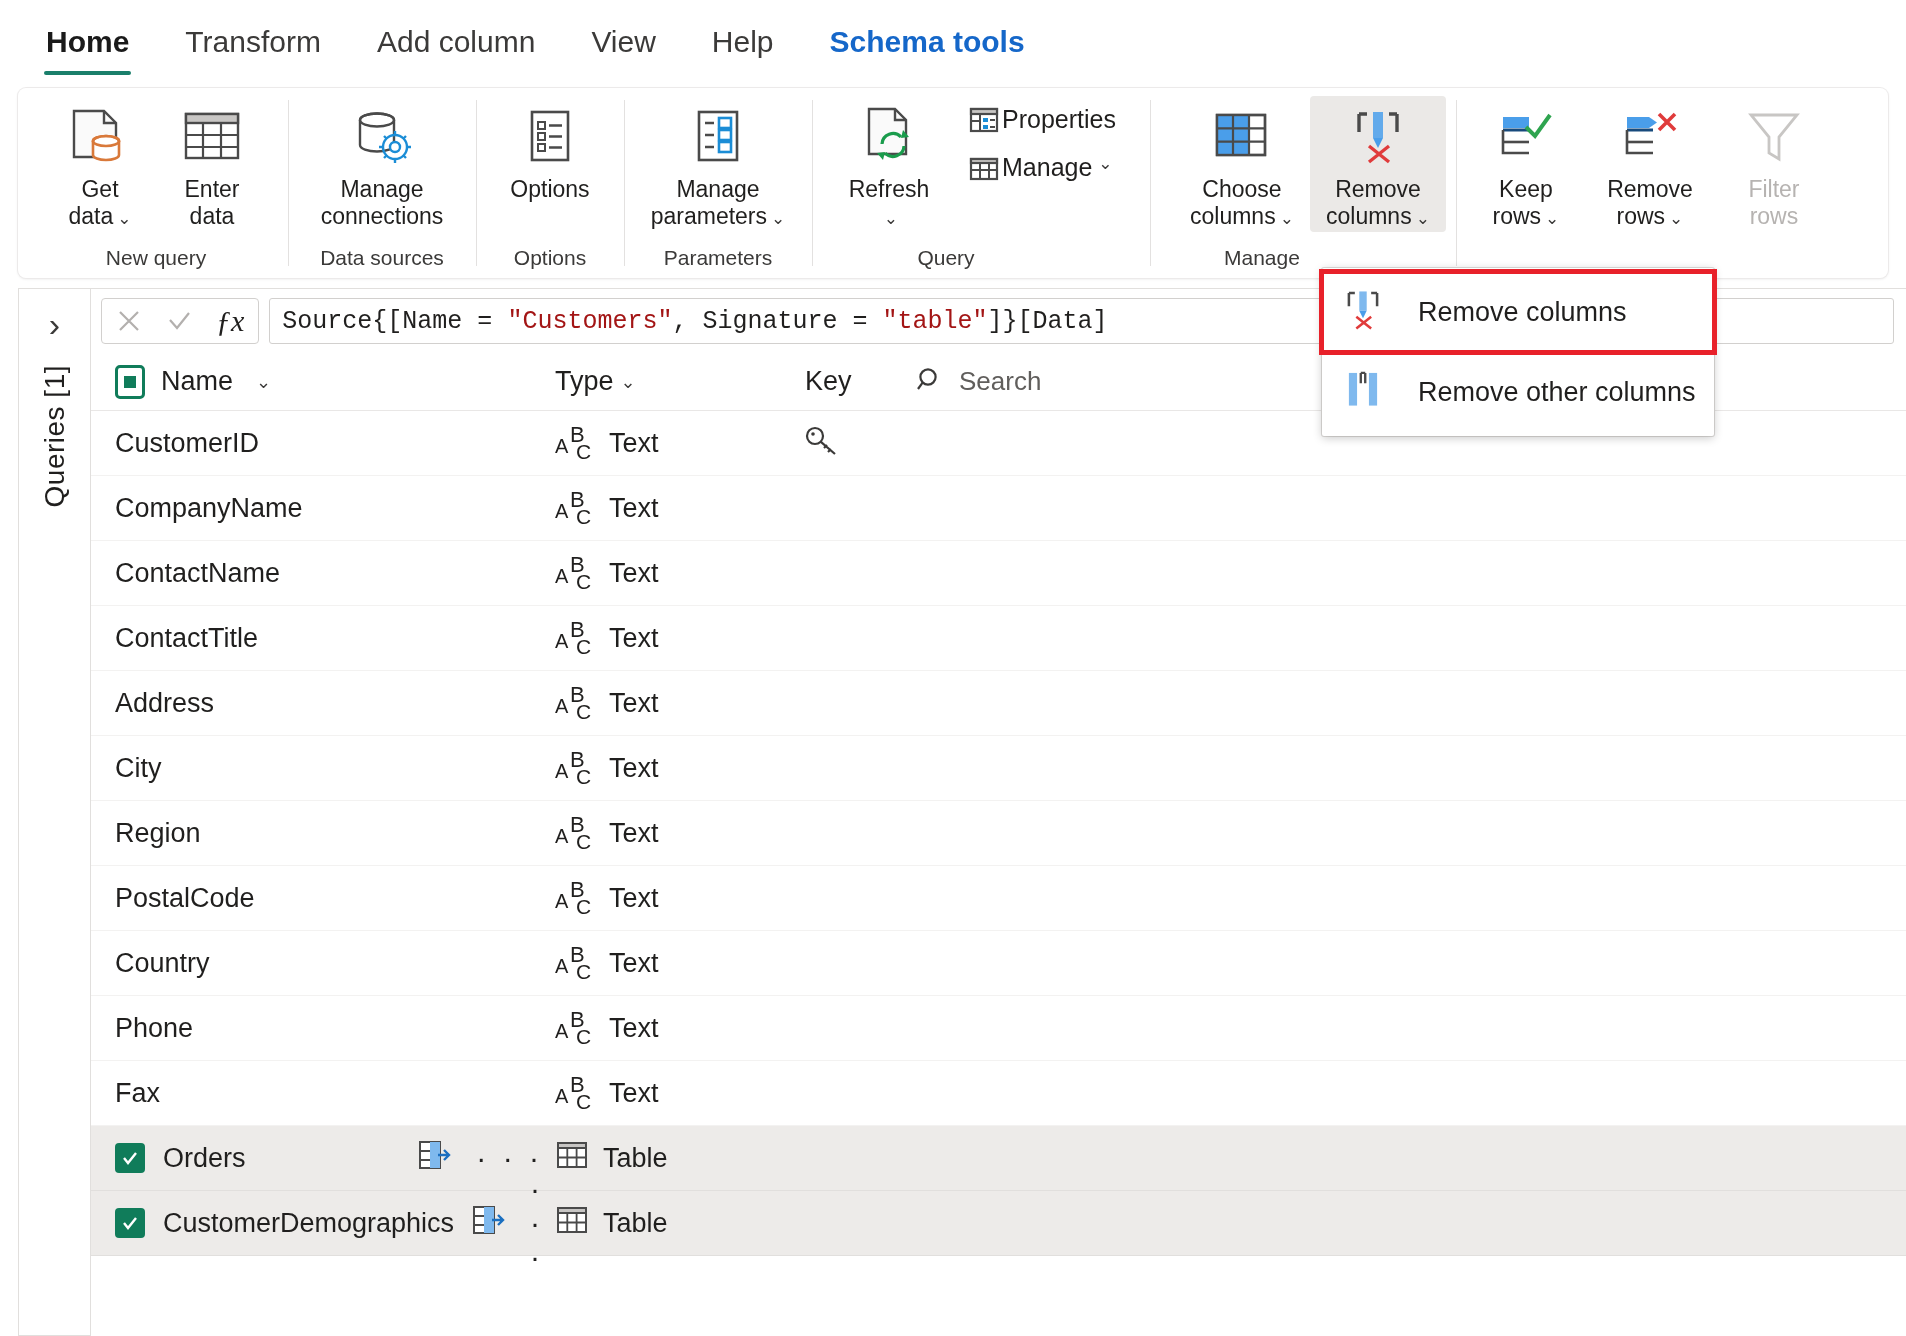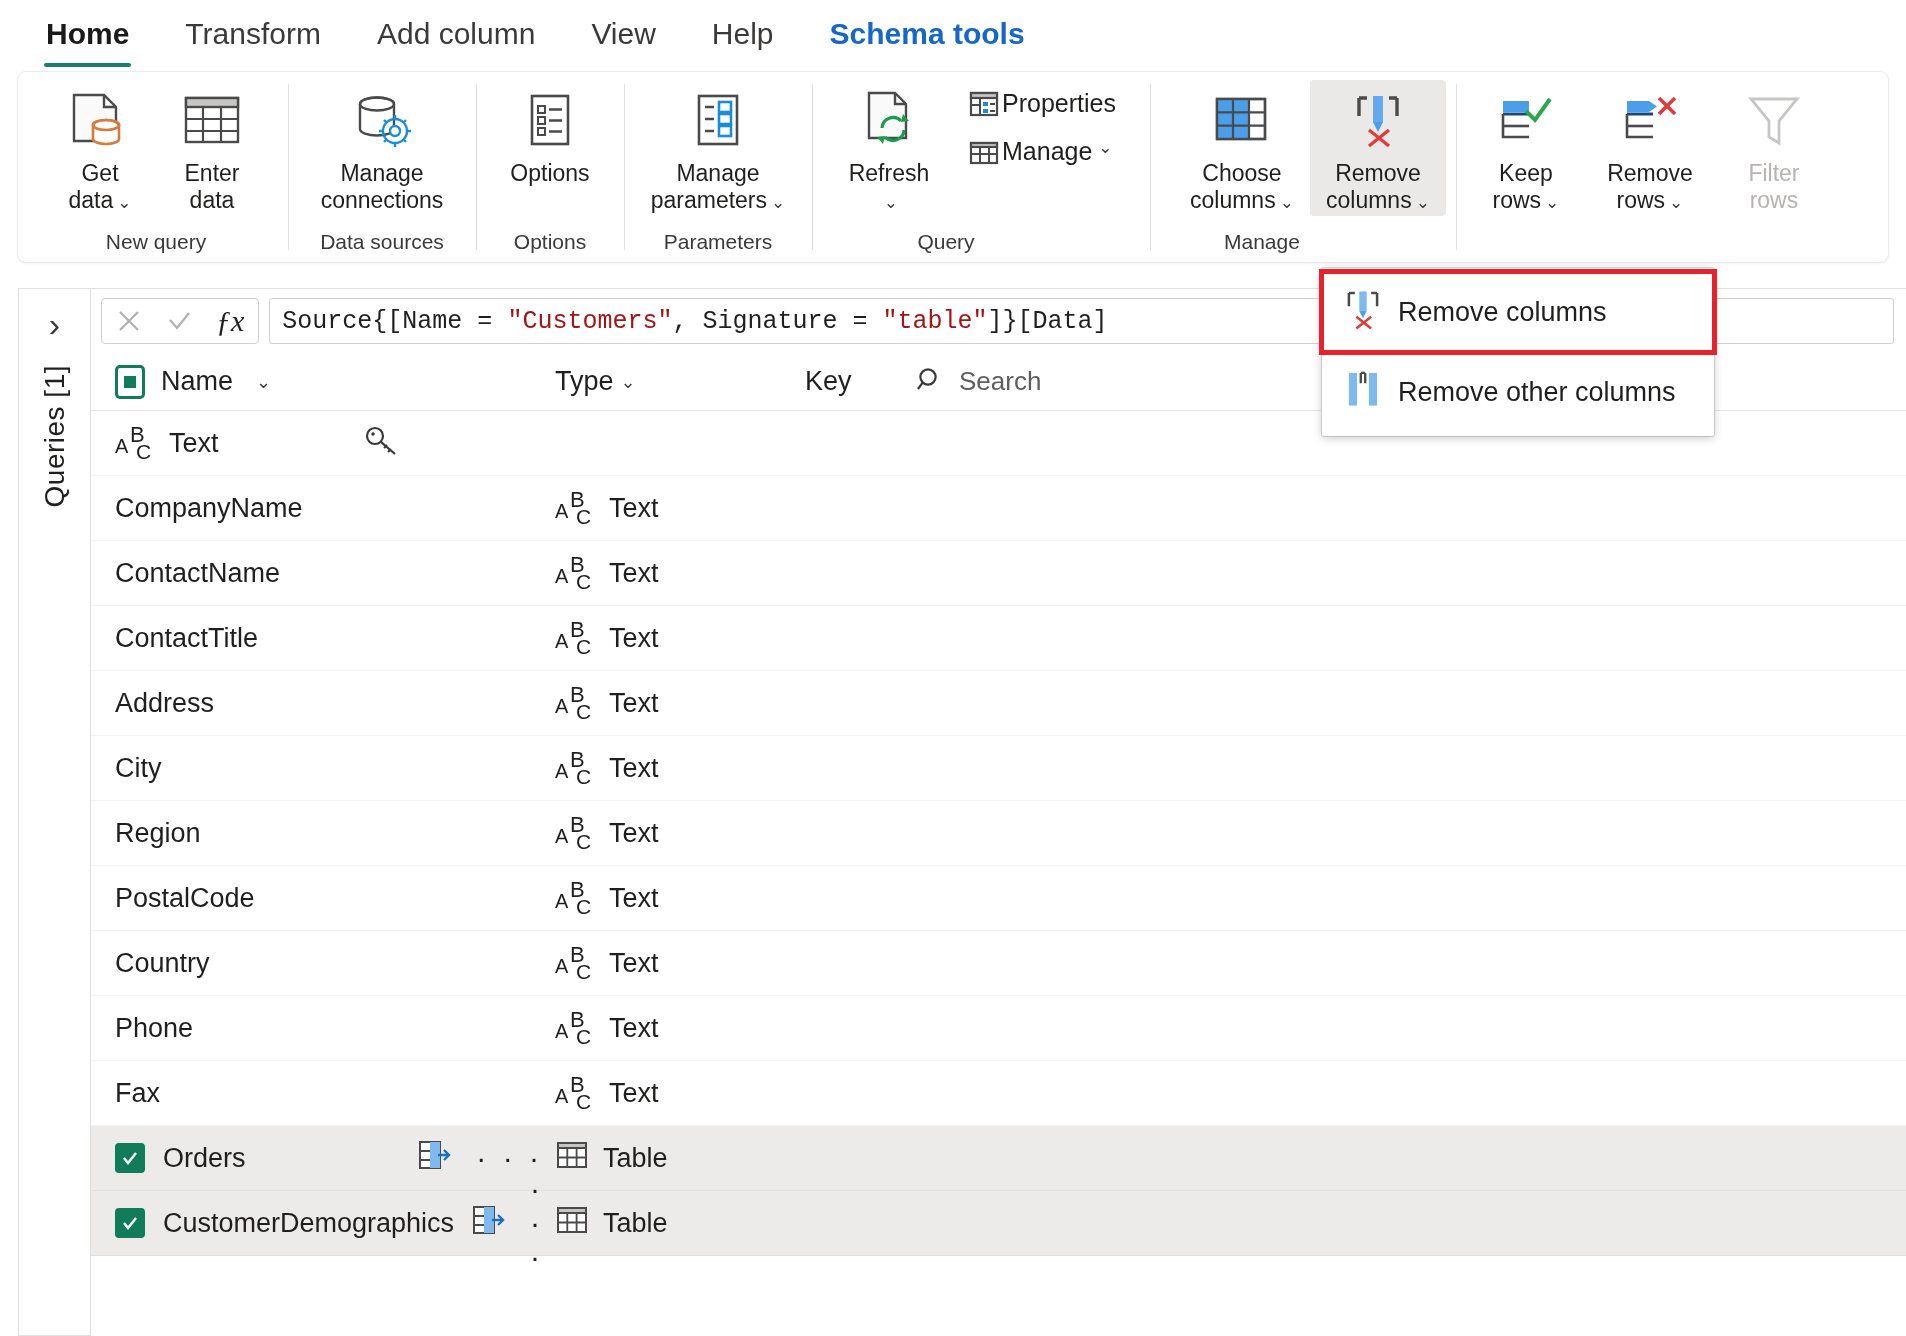--- a/index.html
+++ b/index.html
@@ -8,21 +8,21 @@
     width:1906px; height:1336px;
     background:#ffffff;
     font-family:"Liberation Sans", sans-serif;
     color:#201f1e;
     overflow:hidden;
     position:relative;
   }
 
   
   .tabstrip {
-    height:72px;
+    height:88px;
     display:flex;
     align-items:center;
     padding-left:18px;
     gap:0px;
     background:#ffffff;
   }
   .tab {
     font-size:30px;
     color:#3b3a39;
     padding:6px 28px 10px 28px;
@@ -105,21 +105,21 @@
     position:absolute;
     left:1322px; top:268px;
     width:392px;
     background:#ffffff;
     box-shadow:0 2px 10px rgba(0,0,0,.22), 0 0 0 1px #e1dfdd;
     border-radius:2px;
     z-index:60;
     padding:4px 0;
   }
   .menu-item {
-    display:flex; align-items:center; gap:12px;
+    display:flex; align-items:center; gap:32px;
     padding:16px 18px;
     cursor:pointer;
   }
   .menu-item .lbl { font-size:27px; color:#201f1e; white-space:nowrap; }
   .menu-item.selected {
     outline:5px solid #e8212a;
     outline-offset:-2px;
   }
 
   
@@ -529,20 +529,23 @@
               <path d="M7.6 17.6 L3 24" stroke="#3b3a39" stroke-width="2.2"></path>
             </svg>
         </span>
         <span class="searchph">Search</span>
       </div>
     </div>
 
     <div class="rows">
 
       <div class="row">
+        <div class="rname">
+            <span class="txt">CustomerID</span>
+          </div>
         <div class="rtype">
             <span class="abc">
               <span class="a">A</span>
               <span class="b">B</span>
               <span class="c">C</span>
             </span>
             <span>Text</span>
           </div>
         <div class="rkey">
             <span><svg width="34" height="30" viewBox="0 0 34 30">

